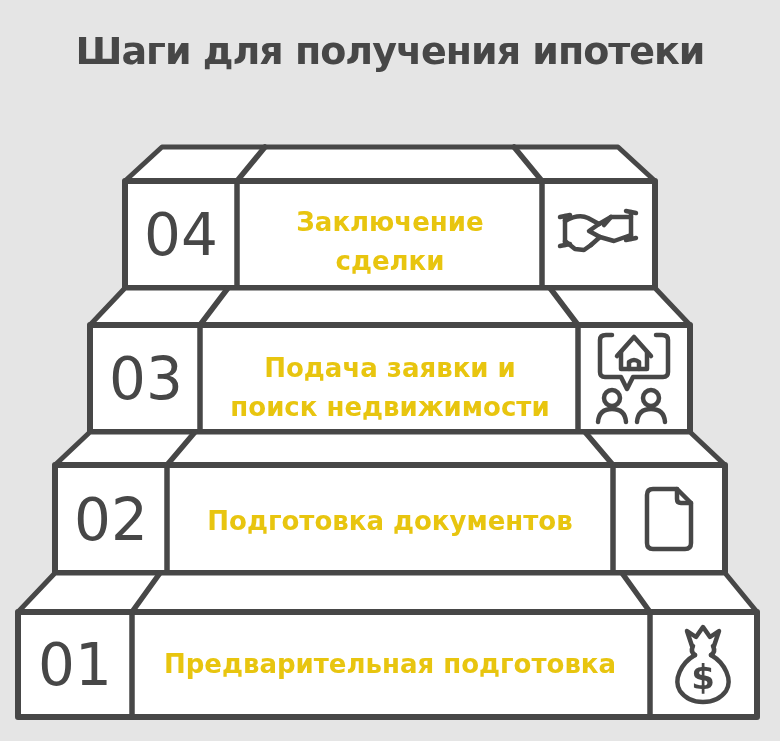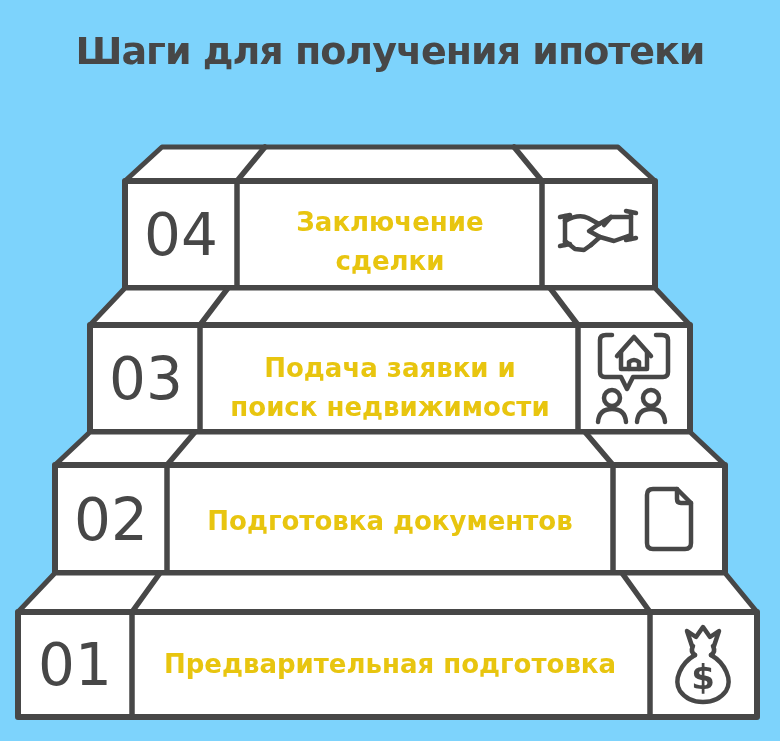--- a/index.html
+++ b/index.html
@@ -1,20 +1,20 @@
 <!DOCTYPE html>
 <html><head>
 <meta charset="utf-8">
 <style>
   html, body { margin: 0; padding: 0; background: #ffffff; }
   .canvas {
     position: relative;
     width: 780px;
     height: 741px;
-    background: #7dd3fc;
+    background: #e5e5e5;
     overflow: hidden;
     font-family: "DejaVu Sans", sans-serif;
   }
   svg { display: block; }
   
   .top  { fill: #ffffff; stroke: #474747; stroke-width: 5;   stroke-linejoin: round; stroke-linecap: round; }
   .face { fill: #ffffff; stroke: #474747; stroke-width: 6;   stroke-linejoin: round; stroke-linecap: round; }
   .ln   { fill: none;    stroke: #474747; stroke-width: 5.5; stroke-linejoin: round; stroke-linecap: round; }
   .ic   { fill: none;    stroke: #474747; stroke-width: 4.5; stroke-linejoin: round; stroke-linecap: round; }
   .title {

